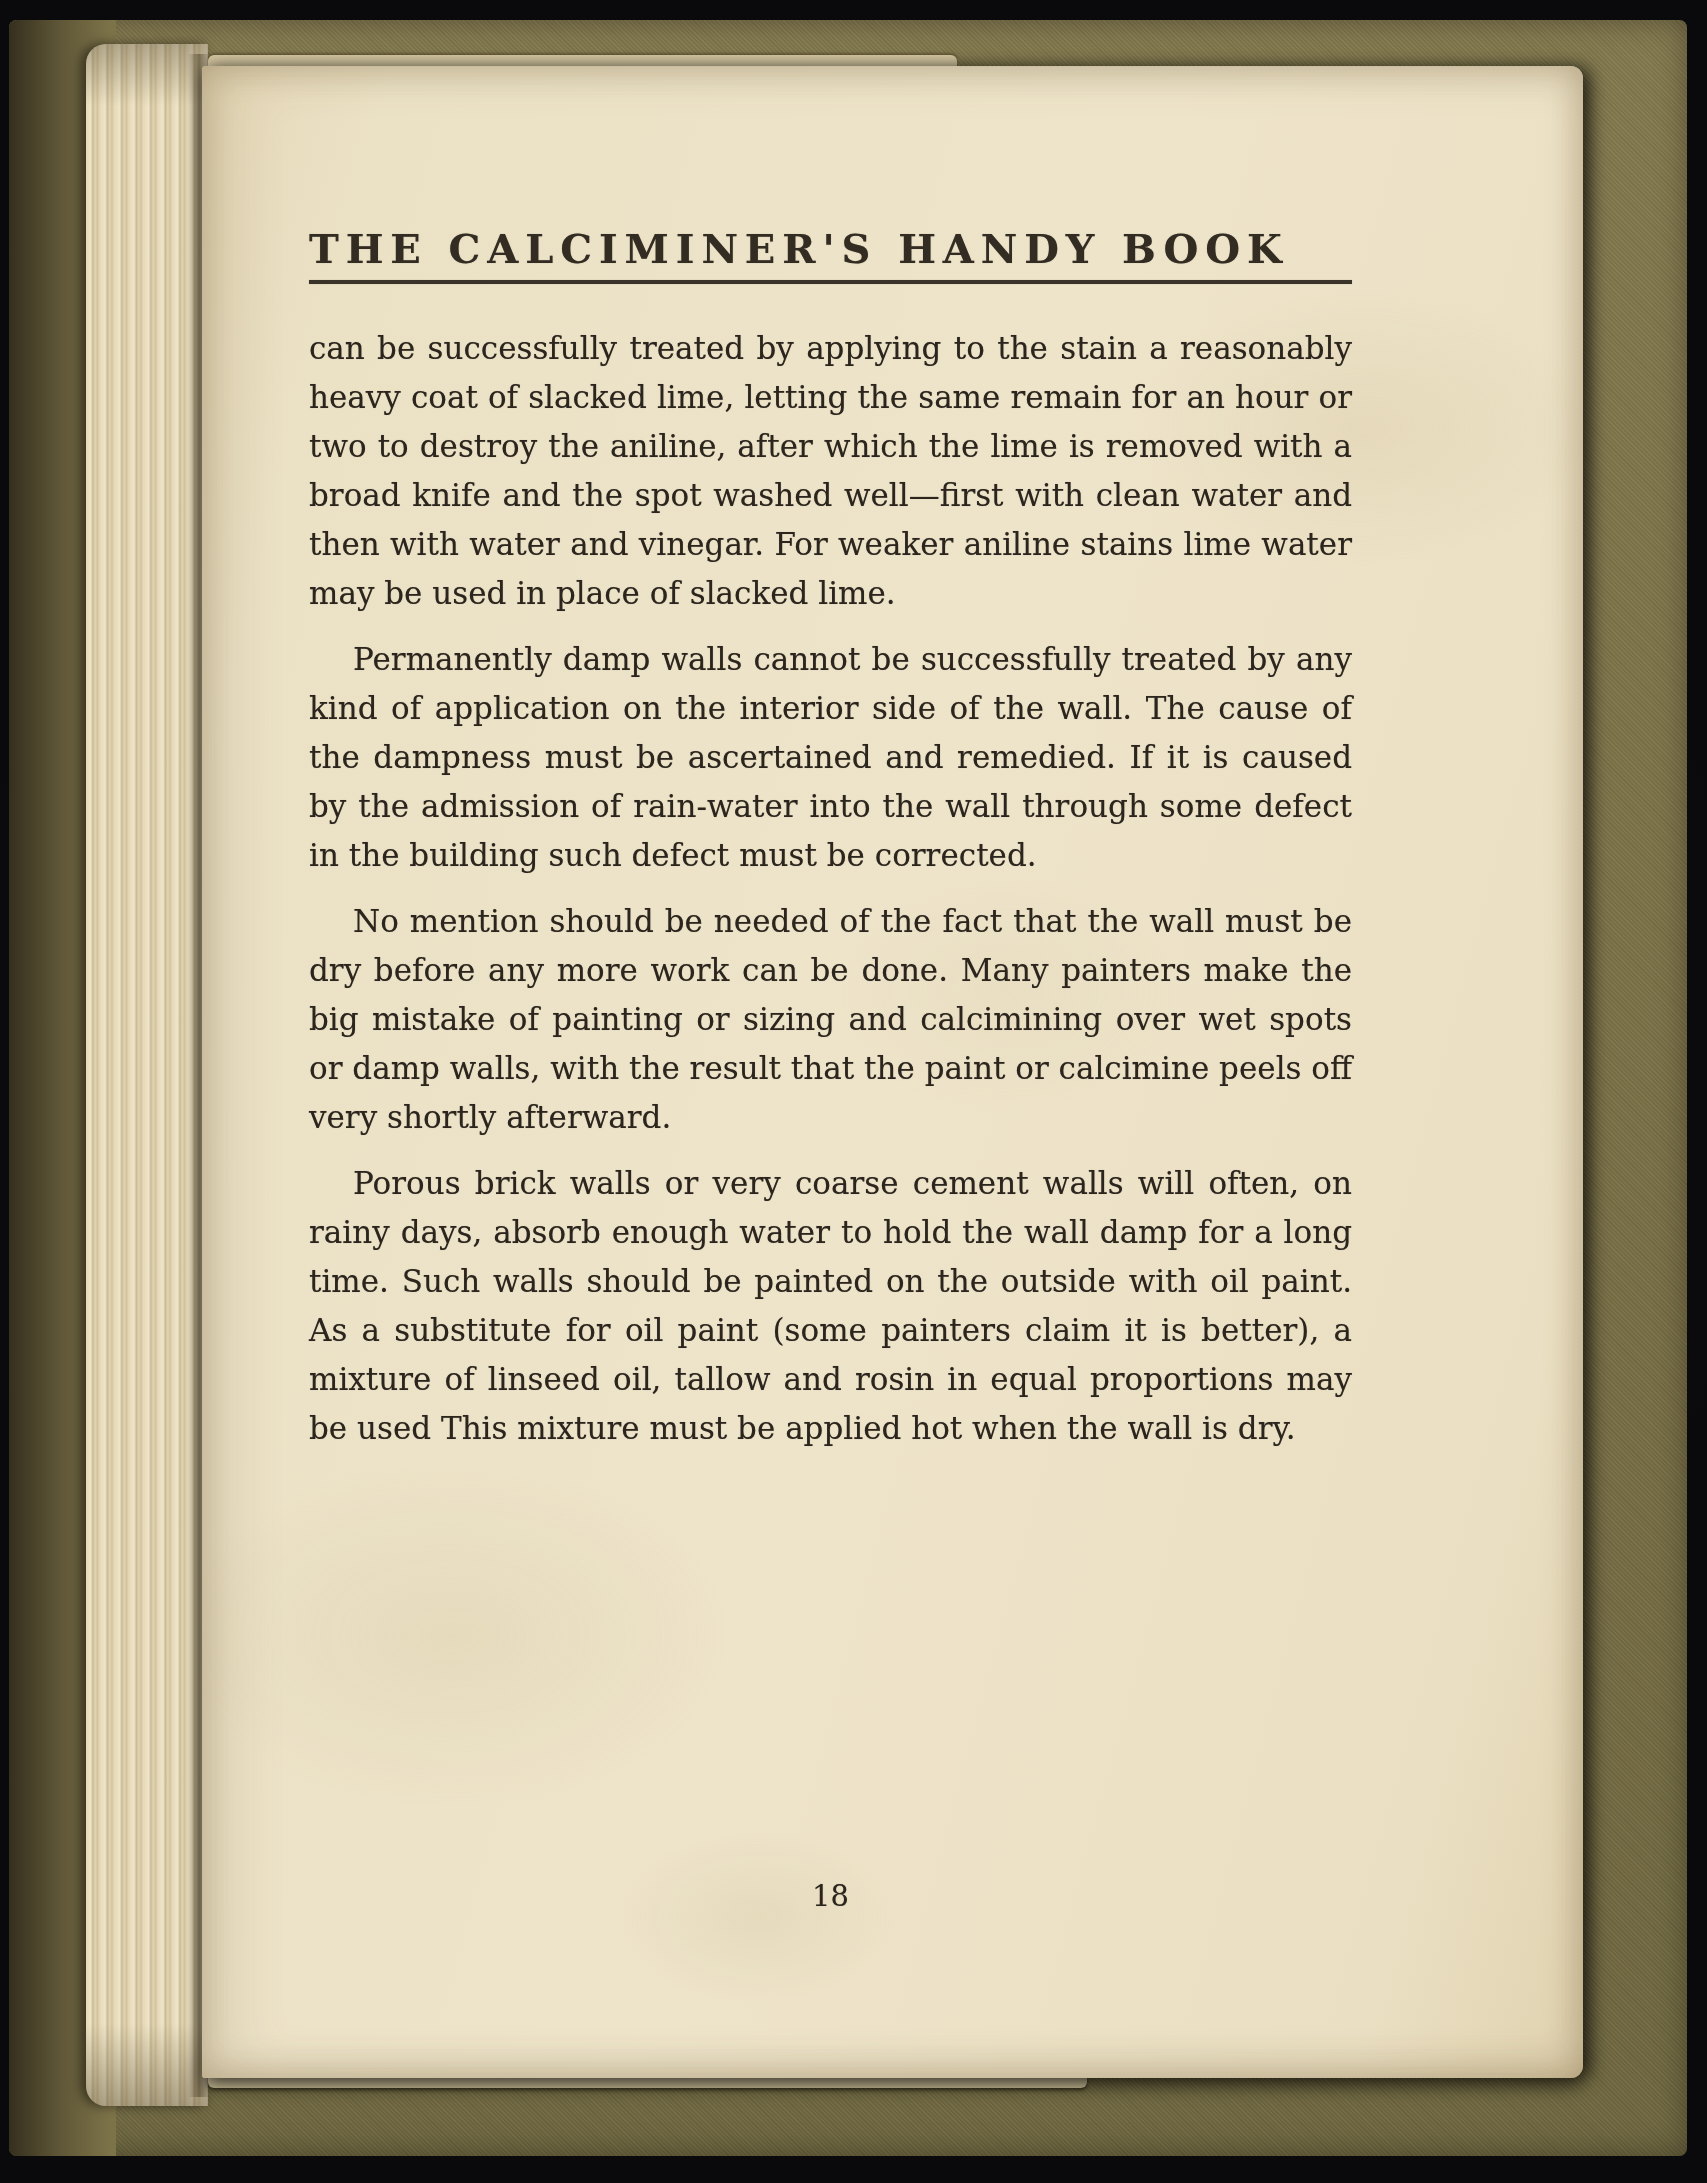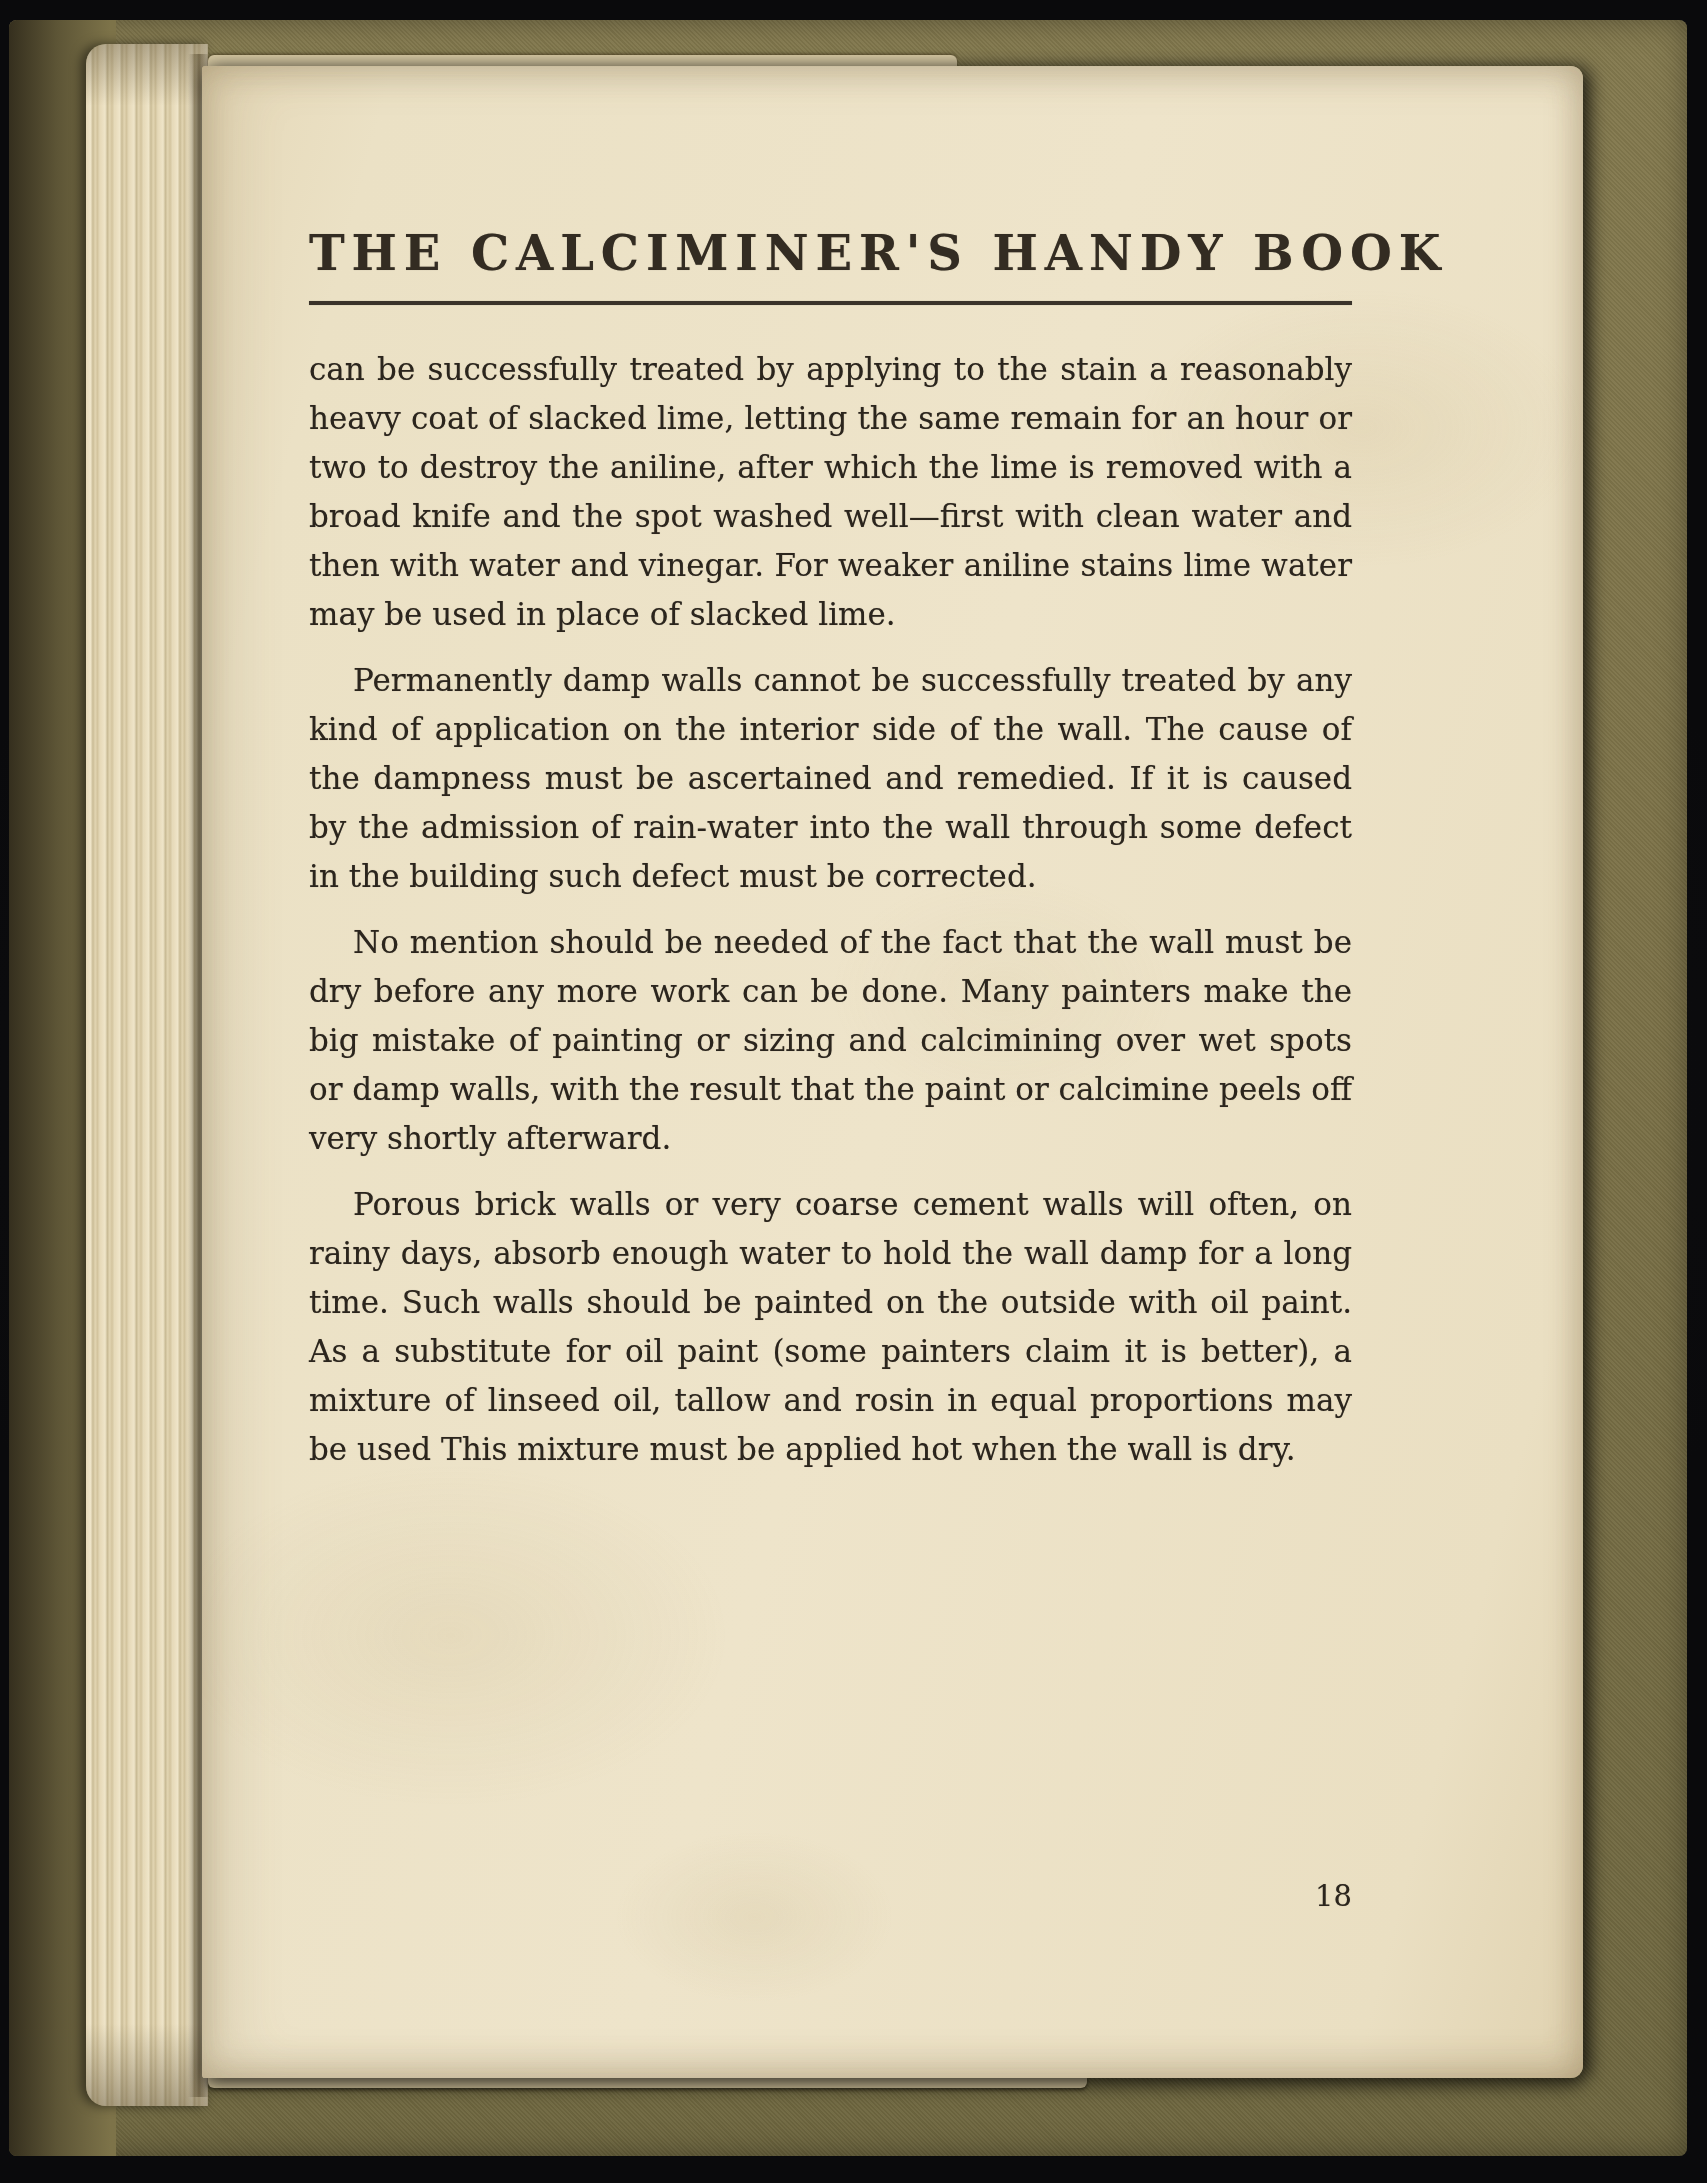--- a/index.html
+++ b/index.html
@@ -95,22 +95,22 @@
     pointer-events: none;
   }
 
   .content {
     position: absolute;
     left: 107px; top: 159px; width: 1043px;
     color: #2e2821;
   }
 
   .header {
-    margin: 0 0 20px 0;
-    font-size: 48px;
+    margin: 0 0 8px 0;
+    font-size: 40px;
     font-weight: 600;
     letter-spacing: 6.9px;
     color: #332c22;
     text-shadow: 0 0 0.8px rgba(51,44,34,0.45);
     white-space: nowrap;
   }
 
   .rule {
     height: 3.8px;
     background: #3a332a;
@@ -125,21 +125,21 @@
     text-align: justify;
     text-indent: 44px;
     color: #2b251d;
     text-shadow: 0 0 0.8px rgba(43,37,29,0.35);
   }
   .body-text p.no-indent { text-indent: 0; }
 
   .page-number {
     position: absolute;
     left: 107px; top: 1813px; width: 1043px;
-    text-align: right;
+    text-align: center;
     font-size: 29px;
     color: #2b251d;
     text-shadow: 0 0 0.8px rgba(43,37,29,0.35);
   }
 </style>
 </head>
 <body>
 
 <div class="scan">
 

